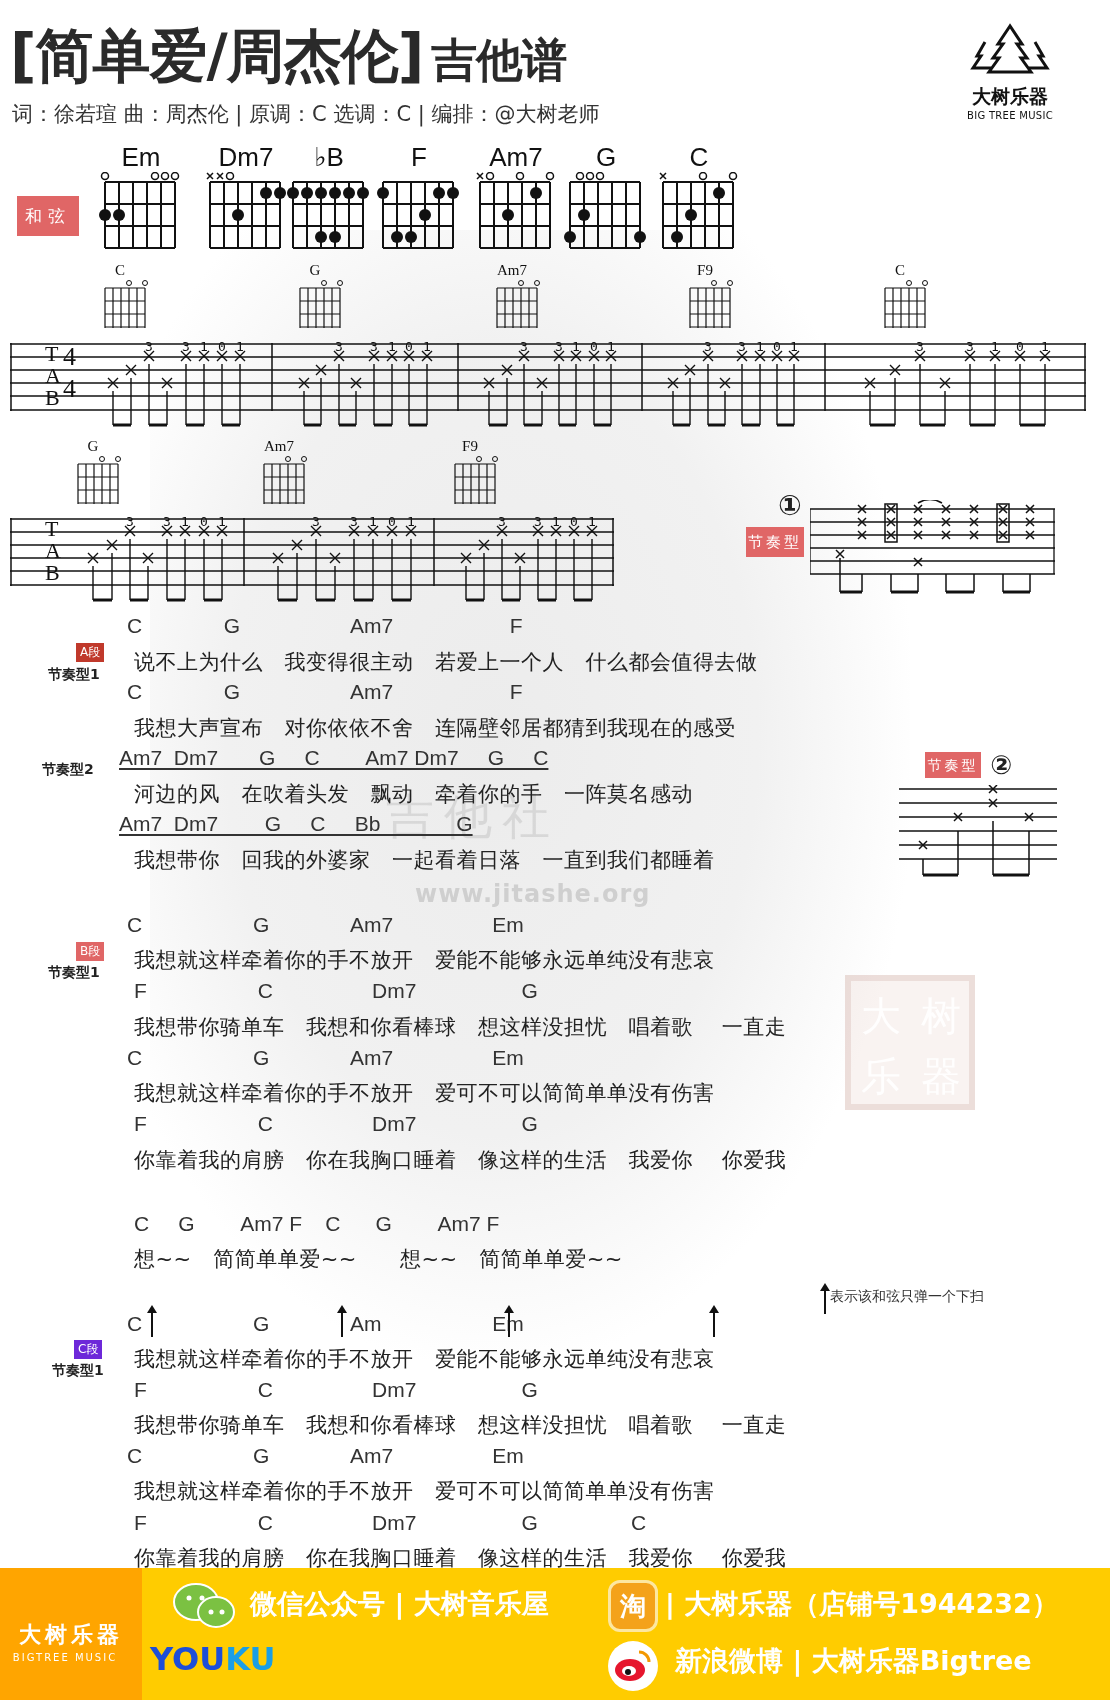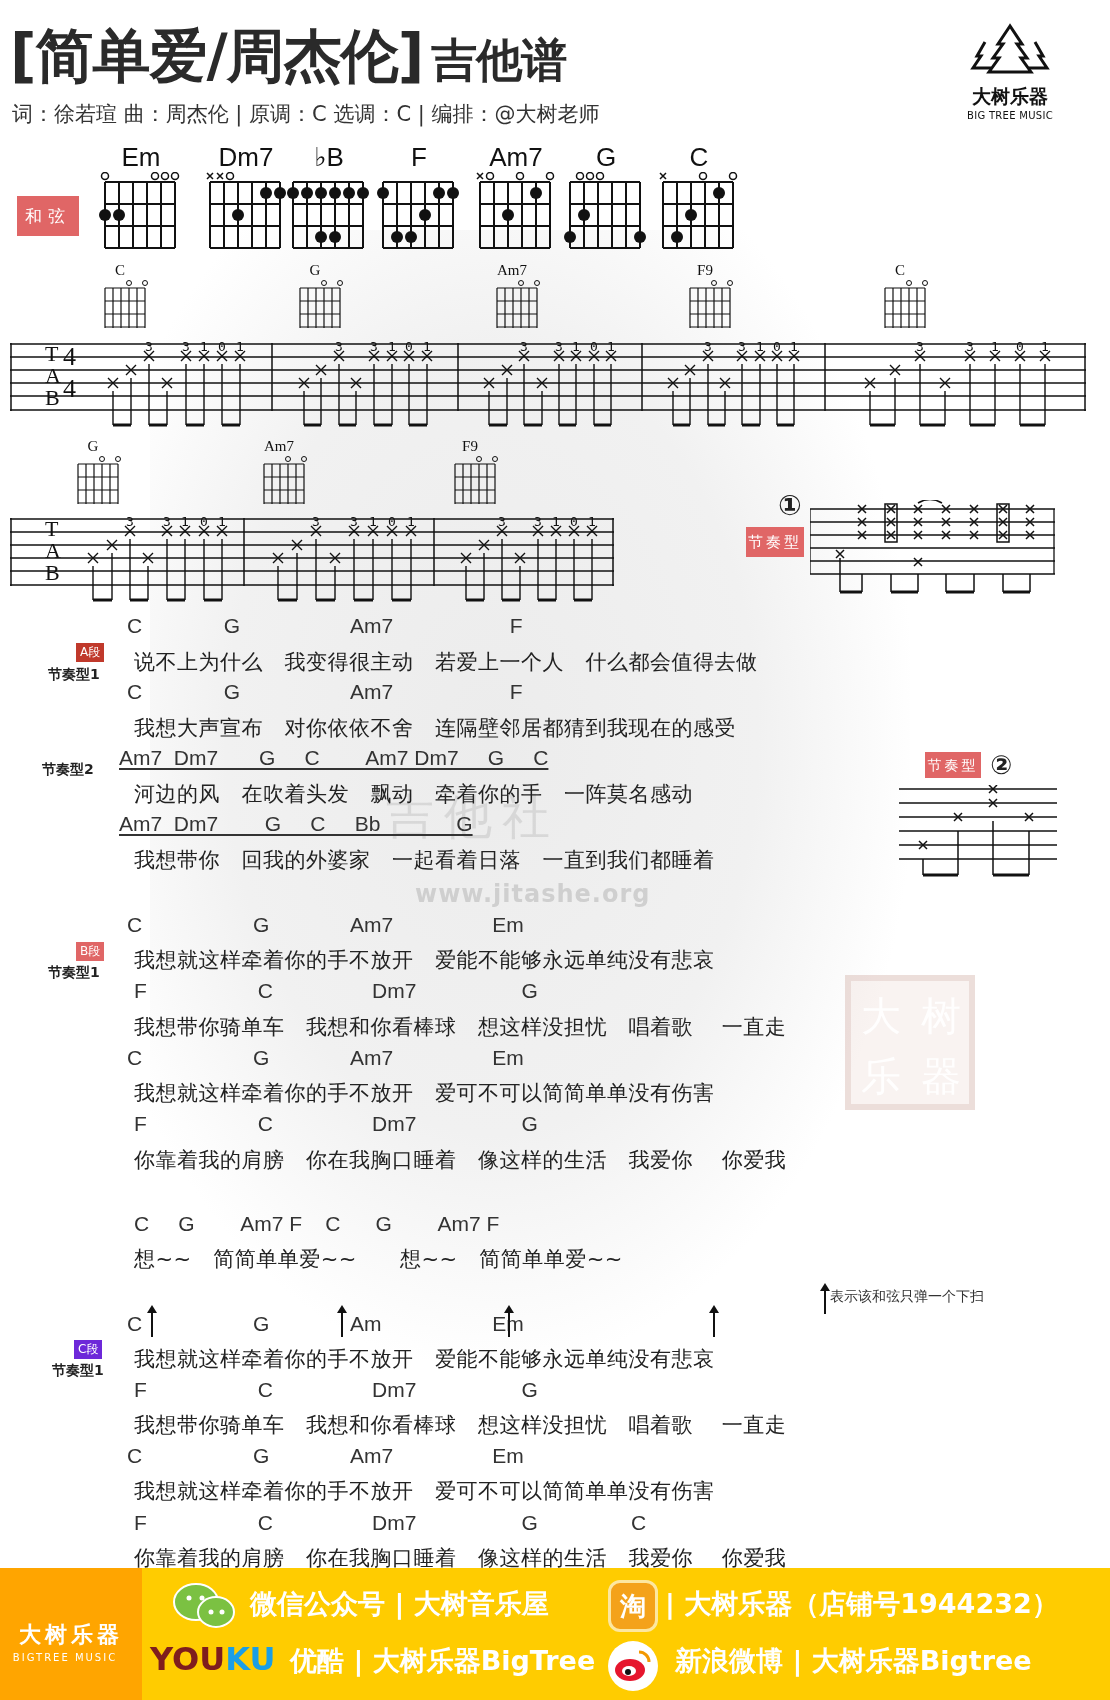--- a/index.html
+++ b/index.html
@@ -767,23 +767,22 @@
     <ellipse cx="44" cy="30" rx="18" ry="15" fill="#7bc142" stroke="#fff" stroke-width="2"></ellipse>
     <circle cx="17" cy="16" r="2.5" fill="#fff"></circle>
       <circle cx="30" cy="16" r="2.5" fill="#fff"></circle>
     <circle cx="39" cy="30" r="2.5" fill="#fff"></circle>
       <circle cx="50" cy="30" r="2.5" fill="#fff"></circle>
   </svg>
   <div class="footer-text" style="left:250px;top:18px;">微信公众号 | 大树音乐屋</div>
   <div class="abs" style="left:608px;top:12px;width:50px;height:52px;border-radius:12px;background:#f4a21a;border:3px solid #fde7a0;color:#fff;font-size:26px;font-weight:bold;text-align:center;line-height:46px;">淘</div>
   <div class="footer-text" style="left:665px;top:18px;">| 大树乐器（店铺号1944232）</div>
   <div class="abs" style="left:150px;top:72px;font-size:32px;font-weight:bold;white-space:nowrap;">
-    <span style="color:#7f1d1d;">YOU</span><span style="color:#1b9ee5;">KU</span>
+    <span style="color:#1d4ed8;">YOU</span><span style="color:#1b9ee5;">KU</span>
   </div>
-  <div class="footer-text" style="left:290px;top:75px;">优酷 | 大树乐器BigTree</div>
   <svg class="abs" style="left:607px;top:72px;" width="52" height="52">
     <circle cx="26" cy="26" r="25" fill="#fff"></circle>
     <ellipse cx="23" cy="30" rx="15" ry="11" fill="#e6162d"></ellipse>
     <ellipse cx="22" cy="31" rx="7" ry="5" fill="#fff"></ellipse>
     <circle cx="21" cy="32" r="3" fill="#111"></circle>
     <path d="M32 12 a10 10 0 0 1 10 10" stroke="#f39800" stroke-width="3" fill="none"></path>
   </svg>
   <div class="footer-text" style="left:675px;top:75px;">新浪微博 | 大树乐器Bigtree</div>
 </div>
 

